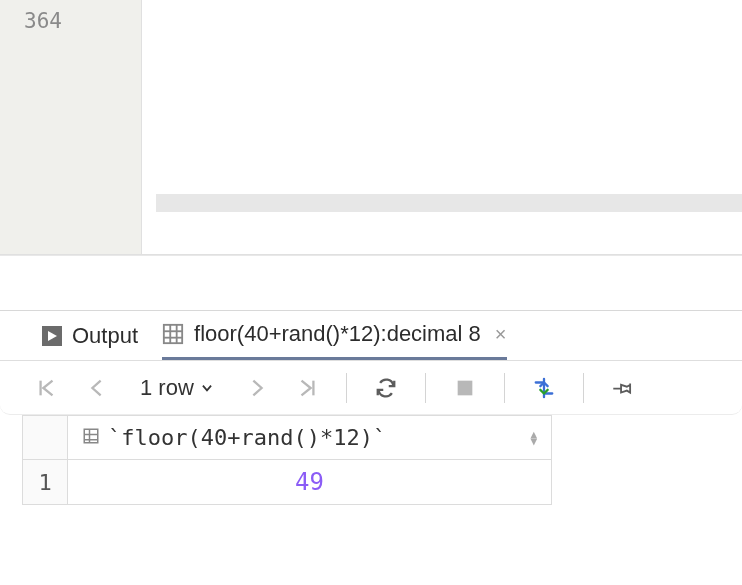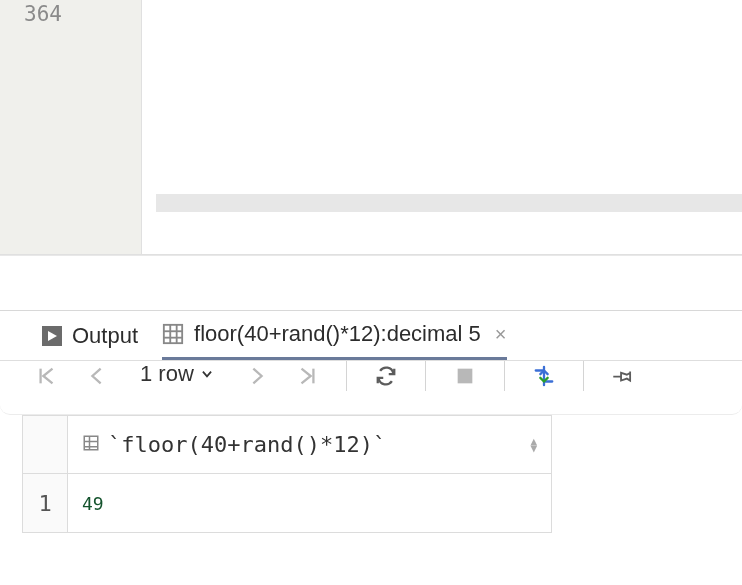--- a/index.html
+++ b/index.html
@@ -20,20 +20,21 @@
     width: 142px;
     background: #f0f0ec;
     border-right: 1px solid #e0e0e0;
     padding-top: 0;
   }
   .gutter-row {
     display: flex;
     align-items: center;
     height: 28px;
     padding-right: 10px;
+    margin-top: 7px;
   }
   .gutter-row.highlight {
     background: #fcf5d9;
   }
   .line-num {
     font-family: "Menlo","Consolas",monospace;
     font-size: 21px;
     color: #8a8a8a;
     width: 70px;
     text-align: right;
@@ -110,21 +111,21 @@
   .tab.active {
     border-bottom: 3px solid #6a7a9a;
   }
   .tab .tab-ico svg { width: 22px; height: 22px; display: block; }
   .tab-close { color: #999; font-size: 20px; padding-left: 4px; }
   .play-ico { background:#6b6b6b; color:#fff; width:20px; height:20px; display:flex; align-items:center; justify-content:center; }
   .play-ico svg { width:10px; height:10px; }
 
   .toolbar {
     display: flex;
-    align-items: flex-start;
+    align-items: center;
     height: 54px;
     padding-left: 32px;
     gap: 20px;
     border-bottom: 1px solid #ececec;
     border-radius: 10px;
   }
   .tool-btn {
     display: flex;
     align-items: center;
     justify-content: center;
@@ -152,21 +153,21 @@
     margin: 0 4px;
   }
 
   .data-table {
     display: flex;
     flex-direction: column;
     margin-left: 22px;
   }
   .dt-header, .dt-row {
     display: flex;
-    height: 59px;
+    height: 45px;
   }
   .dt-corner {
     width: 46px;
     border: 1px solid #dcdcdc;
     background: #fafafa;
   }
   .dt-col {
     width: 484px;
     border: 1px solid #dcdcdc;
     border-left: none;
@@ -182,22 +183,22 @@
     color: #333;
   }
   .dt-header .ico { display:flex; align-items:center; gap:8px; }
   .dt-header .sort { color:#aaa; display:flex; flex-direction:column; line-height:7px; font-size:11px; }
   .dt-row .dt-corner {
     display:flex; align-items:center; justify-content:center;
     font-family:"Menlo","Consolas",monospace; font-size:22px; color:#555;
     border-top:none;
   }
   .dt-row .dt-col {
-    justify-content: flex-start;
-    font-family:"Menlo","Consolas",monospace; font-size:18px; color:#14532d;
+    justify-content: center;
+    font-family:"Menlo","Consolas",monospace; font-size:24px; color:#8b5cf6;
     border-top:none;
   }
   .grid-ico { color:#888; }
   .grid-ico svg{ width:18px; height:18px; }
 </style>
 </head>
 <body>
 
 <div class="editor-area">
   <div class="gutter">
@@ -227,21 +228,21 @@
     <div class="tab active">
       <span class="tab-ico grid-ico">
         <svg viewBox="0 0 24 24" fill="none" stroke="currentColor" stroke-width="2">
             <rect x="2" y="2" width="20" height="20"></rect>
             <line x1="2" y1="9" x2="22" y2="9"></line>
             <line x1="2" y1="16" x2="22" y2="16"></line>
             <line x1="9" y1="2" x2="9" y2="22"></line>
             <line x1="16" y1="2" x2="16" y2="22"></line>
           </svg>
       </span>
-      <span>floor(40+rand()*12):decimal 5</span>
+      <span>floor(40+rand()*12):decimal 8</span>
       <span class="tab-close">×</span>
     </div>
   </div>
 
   <div class="toolbar">
     <div class="tool-btn disabled">
       <svg viewBox="0 0 24 24" fill="none" stroke="currentColor" stroke-width="2.5">
           <line x1="5" y1="4" x2="5" y2="20"></line>
           <polyline points="18 4 8 12 18 20"></polyline>
         </svg>

